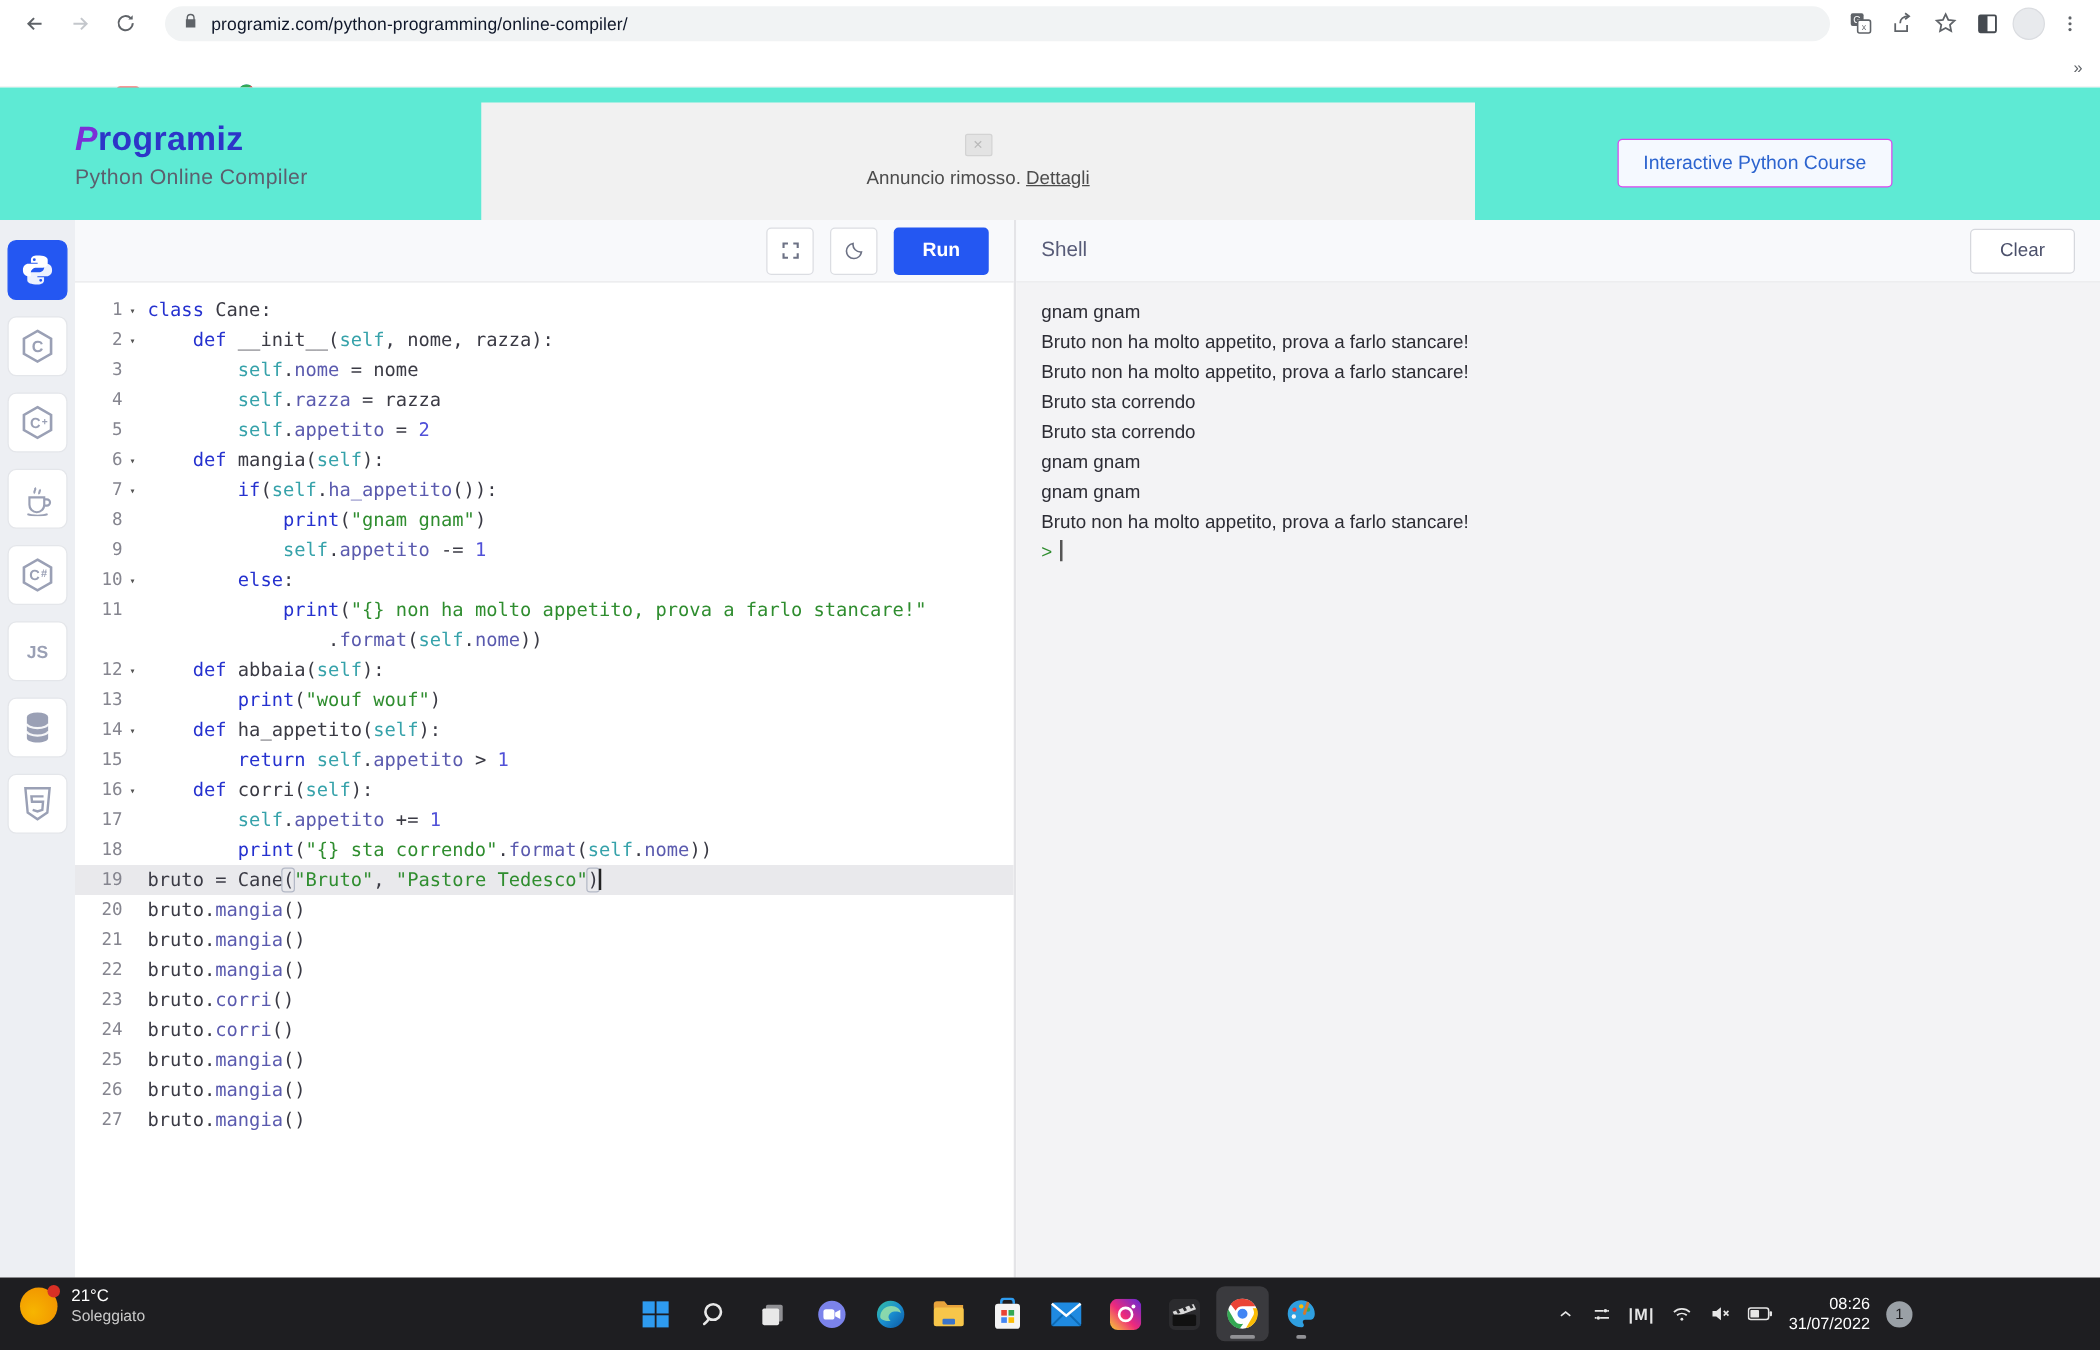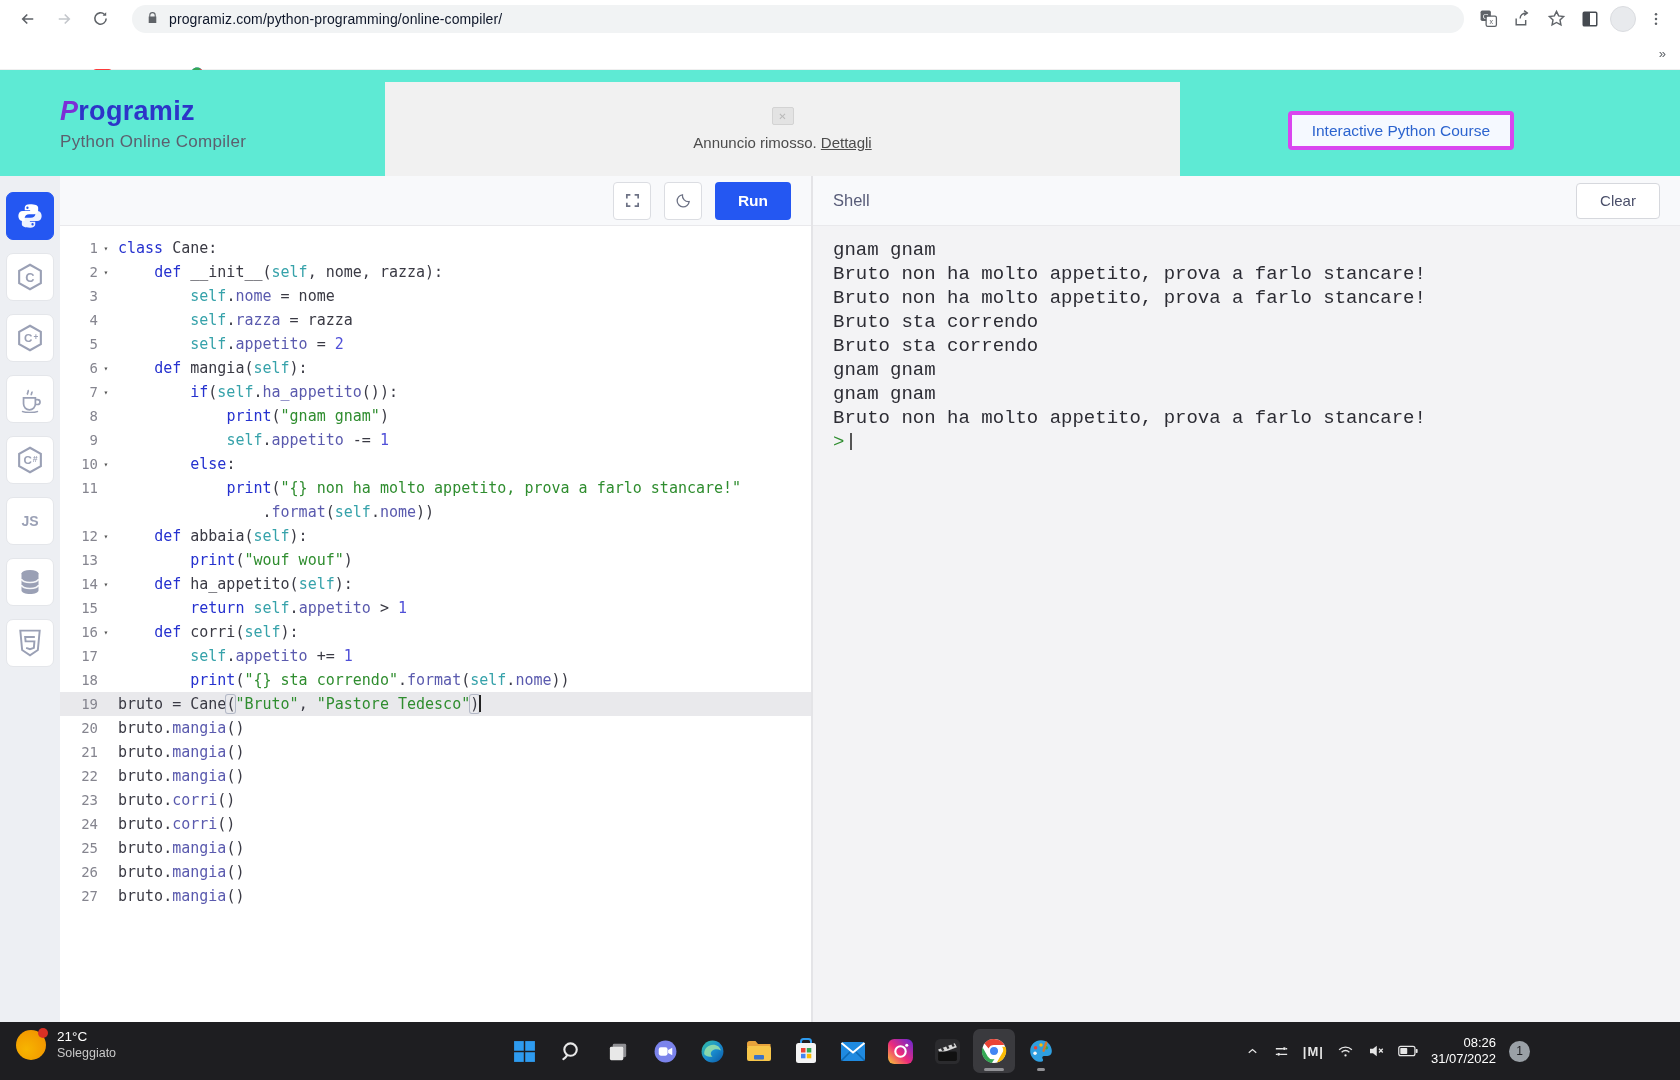--- a/index.html
+++ b/index.html
@@ -33,21 +33,21 @@
   .logo .lp { color:#7c2fd6; font-style:italic; }
   .logo .lr { color:#2d35c8; }
   .site-sub { font-size:17px; color:#5c5f6e; margin-top:5px; letter-spacing:.3px; }
   .ad-box { position:absolute; left:385px; top:12px; width:795px; height:94px; background:#f1f1f1;
     display:flex; flex-direction:column; align-items:center; justify-content:center; gap:9px; }
   .ad-ic { width:22px; height:18px; background:#e3e3e3; border:1px solid #d3d3d3; border-radius:2px;
     display:flex; align-items:center; justify-content:center; font-size:10px; color:#b9b9b9; }
   .ad-line { font-size:15px; color:#4c4c4c; }
   .ad-line a { color:#4c4c4c; text-decoration:underline; cursor:pointer; }
   .course-btn { position:absolute; right:166px; top:41px; height:39px; padding:0 20px;
-    background:#f5f9ff; border:4px solid #d946ef; border-radius:4px; color:#2c64cf;
+    background:#f5f9ff; border:1px solid #d946ef; border-radius:4px; color:#2c64cf;
     font-size:15.5px; display:flex; align-items:center; cursor:pointer; }
 
   
   .main { flex:1; display:flex; min-height:0; }
   .rail { width:60px; background:#edeff3; padding-top:16px; display:flex; flex-direction:column;
     align-items:center; gap:13px; flex:none; }
   .lang-tile { width:48px; height:48px; border-radius:7px; background:#fff; border:1px solid #e4e6ea;
     display:flex; align-items:center; justify-content:center; color:#9aa0b5; cursor:pointer;
     font-weight:bold; }
   .lang-tile.active { background:#2457f2; border-color:#2457f2; color:#fff; }
@@ -74,21 +74,21 @@
   .ct { white-space:pre; padding-left:4px; }
   .tk-kw { color:#2531cf; } .tk-pl { color:#3a3a44; } .tk-sf { color:#36a2aa; }
   .tk-mb { color:#5a5aae; } .tk-st { color:#2f8d2f; } .tk-nm { color:#5050d8; }
   .tk-bk { color:#3a3a44; box-shadow:0 0 0 1px #b3b8c6; border-radius:2px; }
   .caret { display:inline-block; width:2px; height:17px; background:#222; vertical-align:-3px; }
 
   .shell { flex:1; background:#f3f3f5; display:flex; flex-direction:column; min-width:0; }
   .shell-title { font-size:16.5px; color:#585c78; padding-left:20px; }
   .clear-btn { width:84px; height:36px; background:#fff; border:1px solid #d6d8dd; border-radius:4px;
     color:#4a4f6a; font-size:15px; margin-right:20px; cursor:pointer; }
-  .shell-body { flex:1; padding:12px 20px; font-family:Liberation Mono, monospace; font-size:19px;
+  .shell-body { flex:1; padding:12px 20px; font-family:Liberation Sans, sans-serif; font-size:15px;
     line-height:24px; color:#2c2c34; cursor:text; }
   .sh-line { white-space:pre-wrap; }
   .sh-prompt { color:#2f8d2f; }
   .sh-caret { display:inline-block; width:2px; height:17px; background:#555; vertical-align:-3px; margin-left:6px; }
 
   
   .taskbar { height:58px; background:#1e1e21; flex:none; position:relative; }
   .weather { position:absolute; left:16px; top:7px; display:flex; align-items:center; gap:11px; cursor:pointer; }
   .sun { width:30px; height:30px; border-radius:50%; background:radial-gradient(circle at 35% 65%, #f7b500, #f08c00);
     position:relative; }

